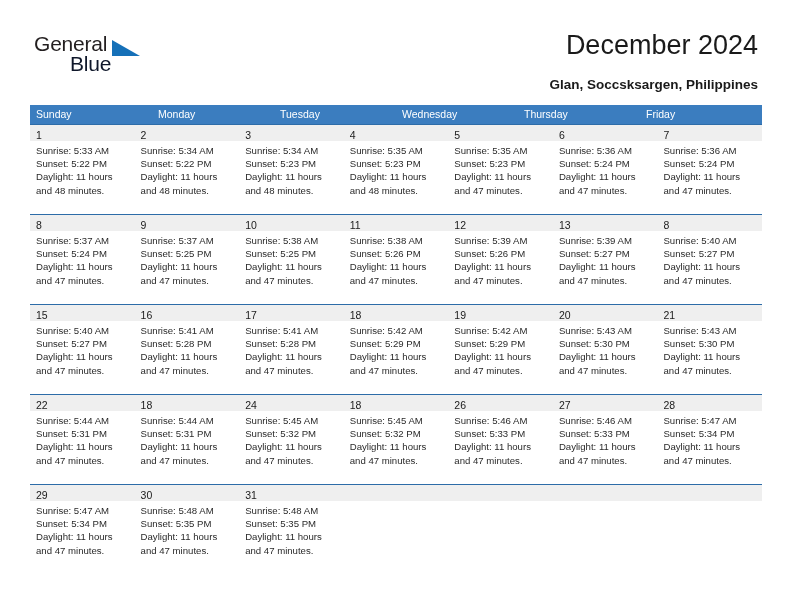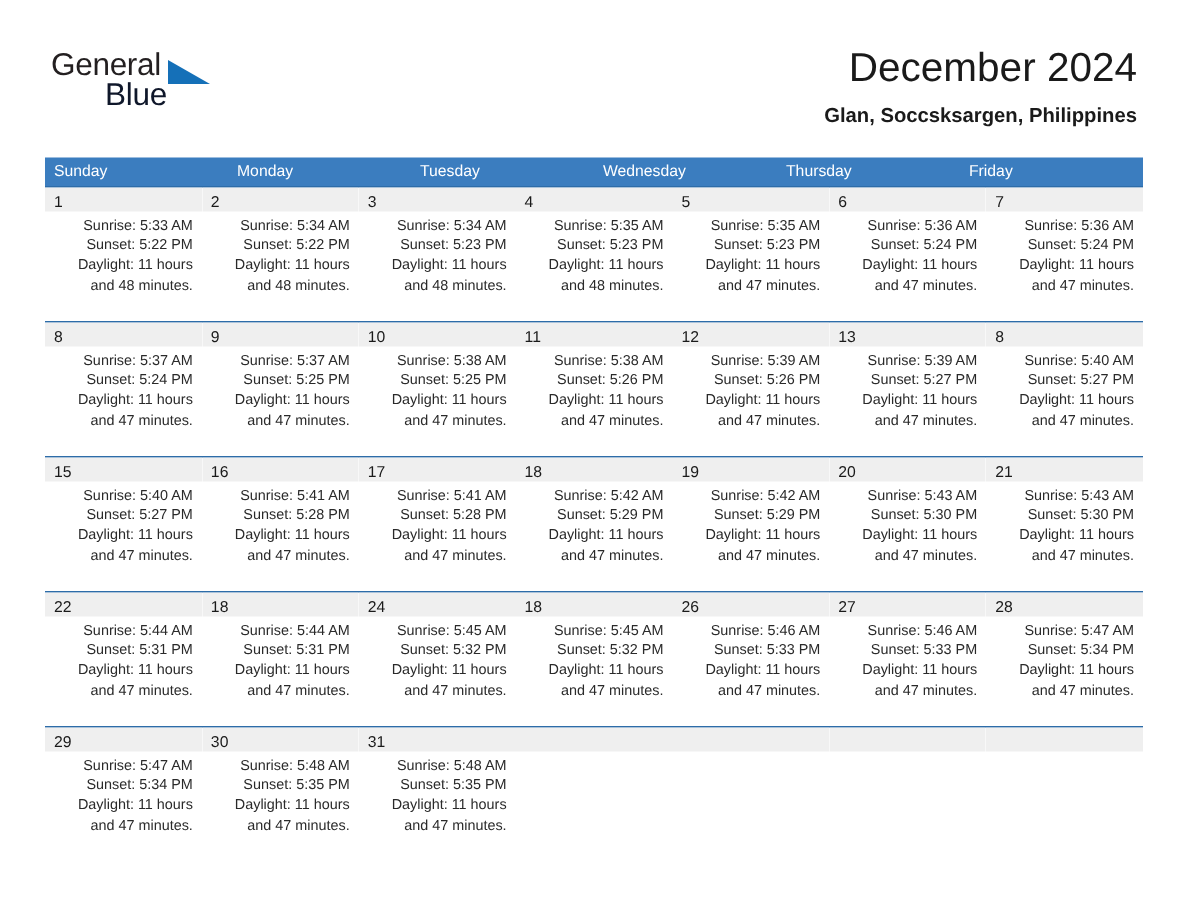--- a/index.html
+++ b/index.html
@@ -77,21 +77,21 @@
     font-weight: normal;
     color: #1a1a1a;
     line-height: 34px;
     white-space: nowrap;
   }
   .cal-subtitle {
     font-size: 13.5px;
     font-weight: bold;
     color: #1a1a1a;
     line-height: 20px;
-    margin-top: 5px;
+    margin-top: 13px;
     white-space: nowrap;
   }
 
   
   .calendar {
     position: absolute;
     left: 30px;
     top: 105px;
     width: 732px;
   }
@@ -139,21 +139,20 @@
   }
   .day-number {
     font-size: 10.5px;
     color: #1a1a1a;
     line-height: 16px;
   }
 
   .day-details {
     padding: 3px 6px 0 6px;
     box-sizing: border-box;
-    text-align: right;
   }
   .detail-line {
     font-size: 9.6px;
     color: #2a2a2a;
     line-height: 13.2px;
     white-space: nowrap;
   }
 
   .day-cell.empty .day-number-band {
     background: #efefef;

